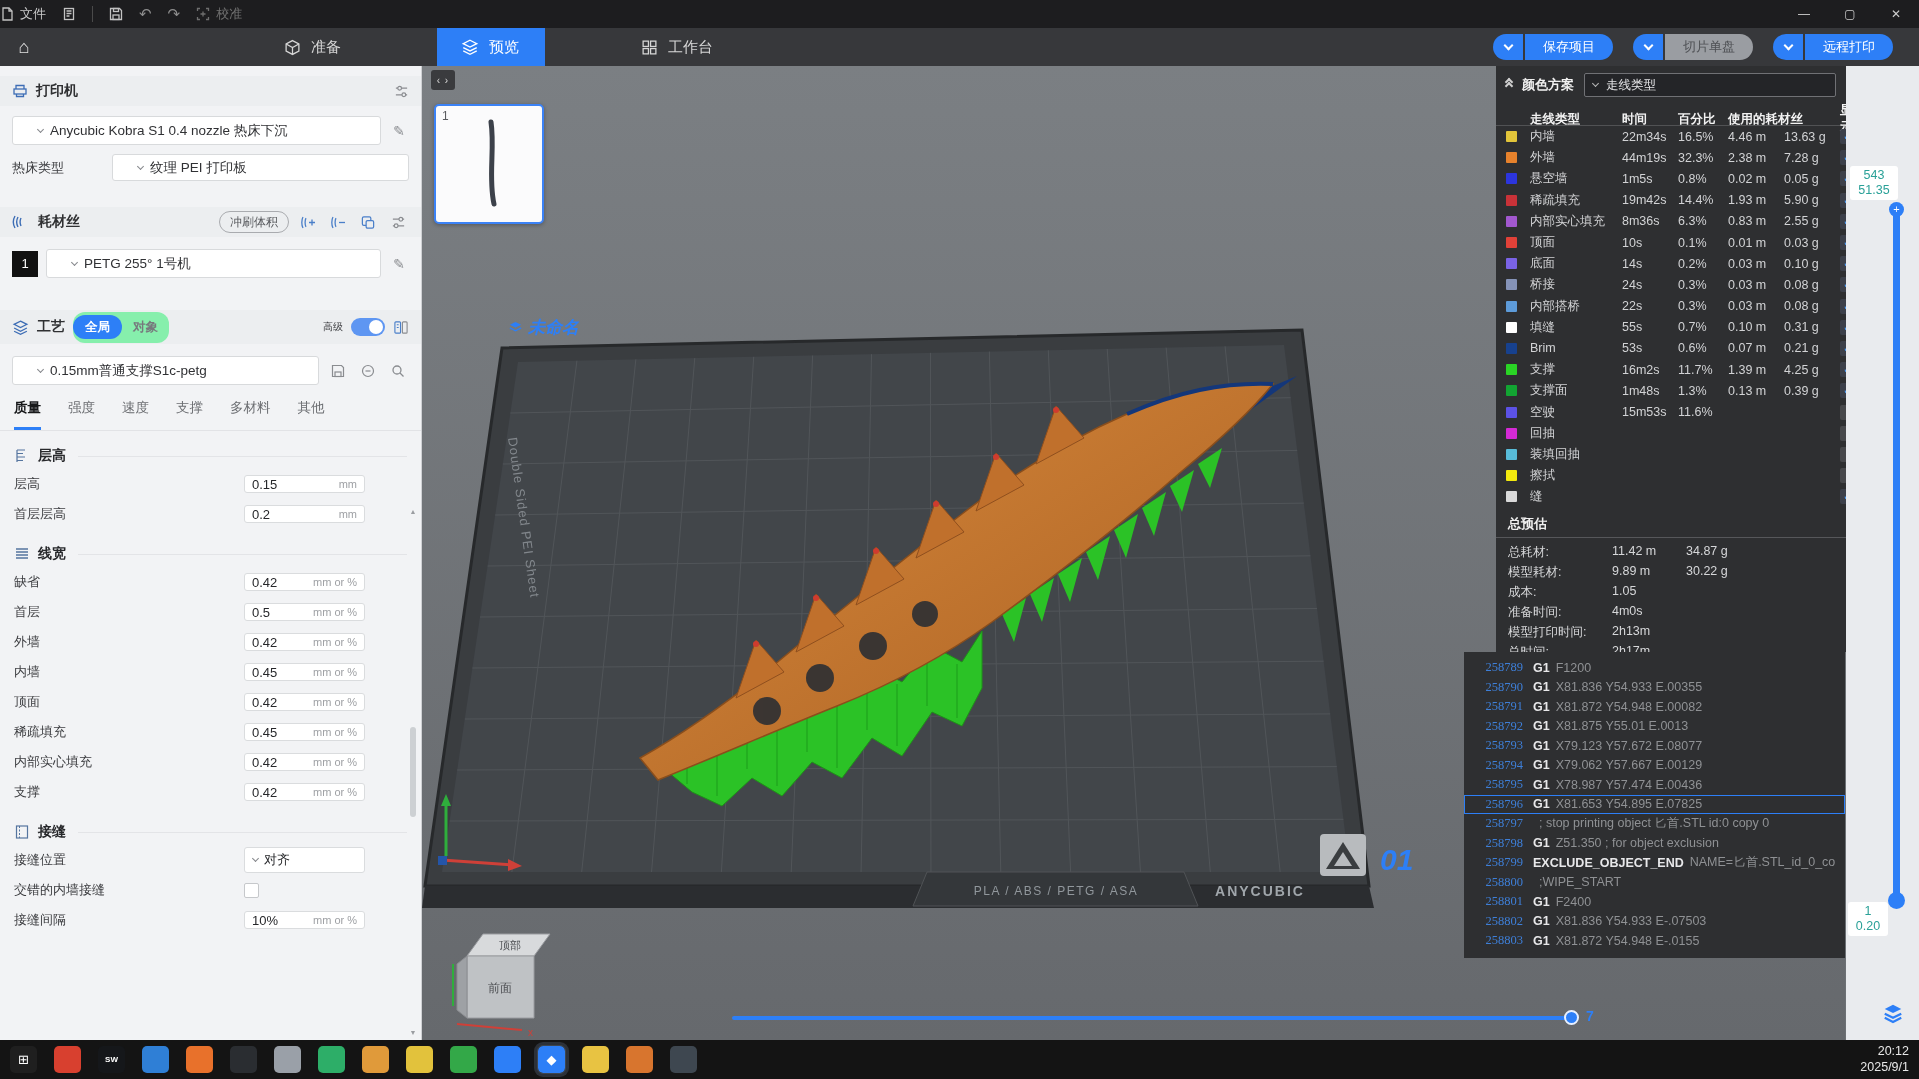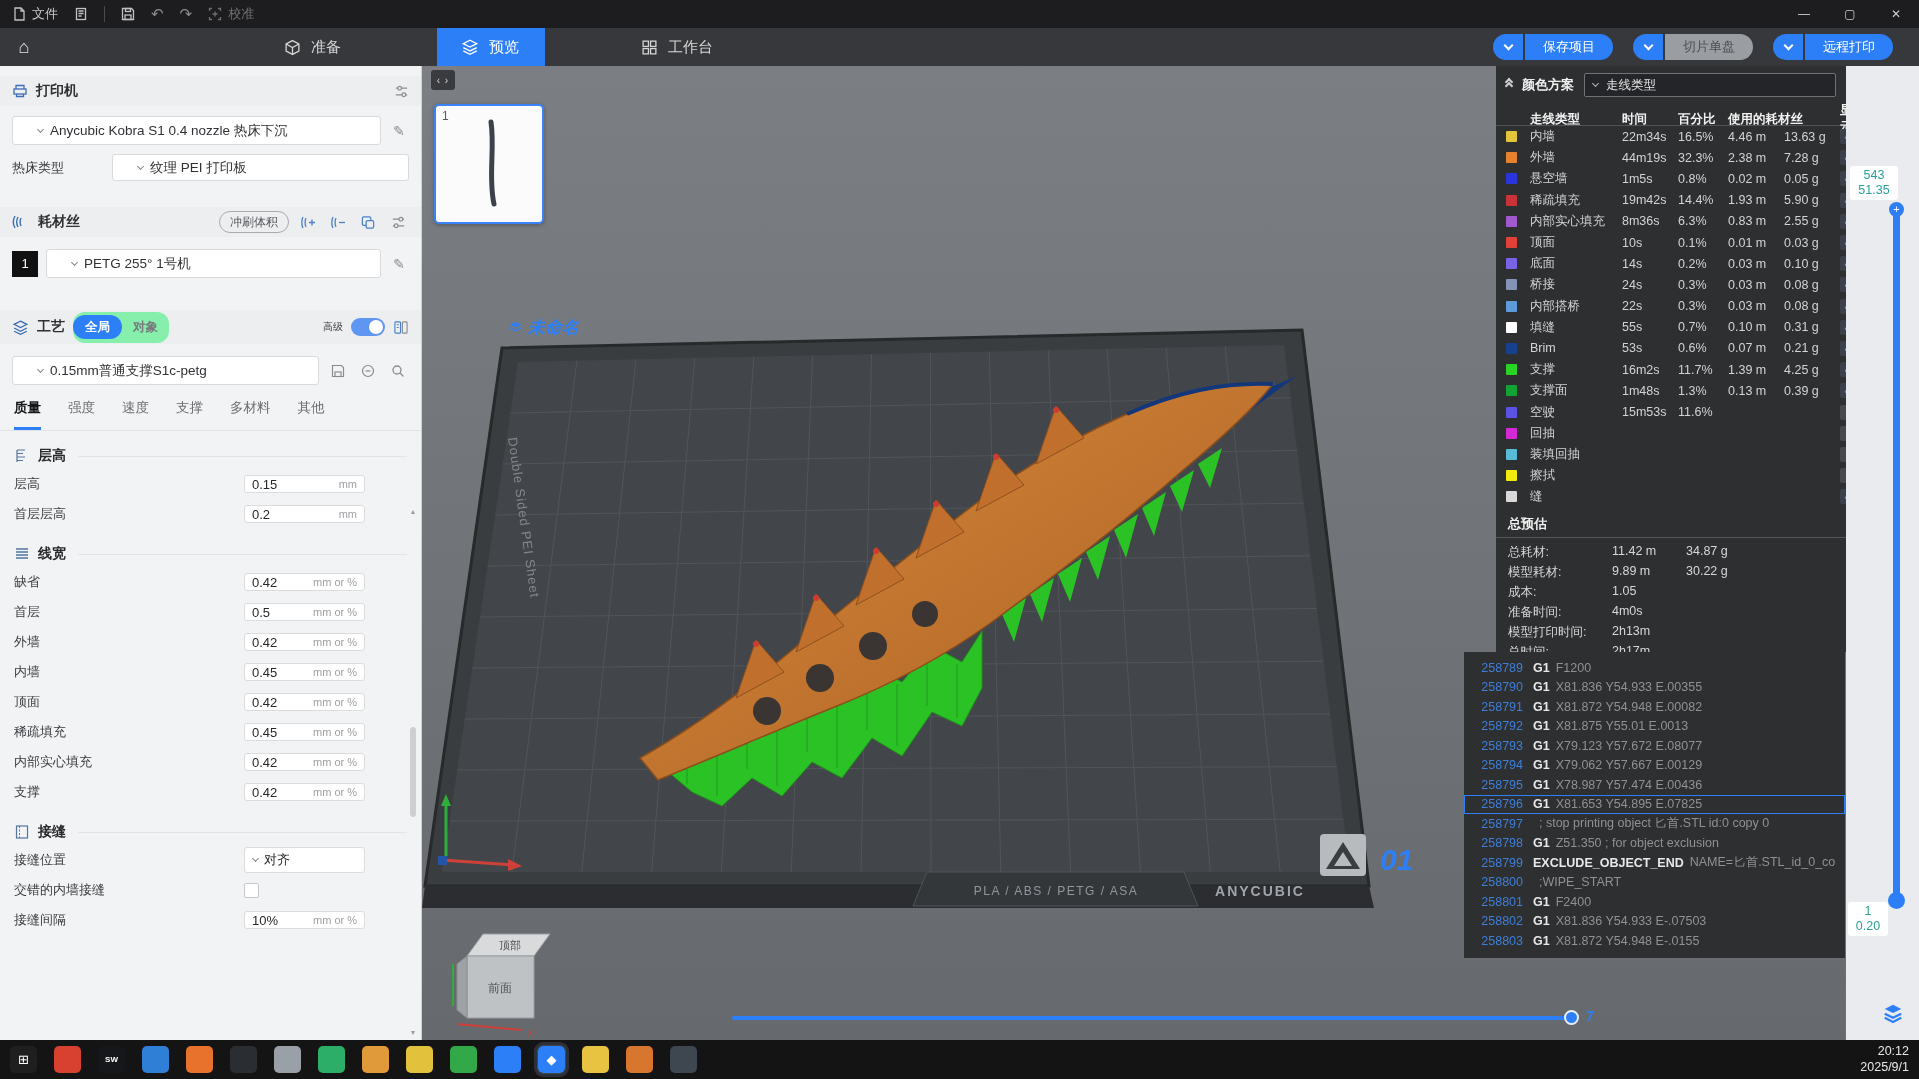--- a/index.html
+++ b/index.html
@@ -2,21 +2,21 @@
 <html><head>
 <meta charset="utf-8">
 <style>
   * { margin:0; padding:0; box-sizing:border-box; }
   html,body { width:1919px; height:1079px; overflow:hidden; background:#6d7175;
     font-family:"Liberation Sans","DejaVu Sans",sans-serif; }
 
   
   .titlebar { position:absolute; left:0; top:0; width:1919px; height:28px; background:#1d1d1f;
     display:flex; align-items:center; color:#c8c8c8; font-size:13px; z-index:50; }
-  .tb-left { display:flex; align-items:center; gap:16px; padding-left:12px; }
+  .tb-left { display:flex; align-items:center; gap:16px; }
   .tb-item { display:flex; align-items:center; gap:6px; cursor:default; }
   .tb-sep { width:1px; height:16px; background:#4a4a4a; }
   .tb-dim { color:#6f6f6f; }
   .tb-title { position:absolute; left:0; right:0; text-align:center; color:#dcdcdc; pointer-events:none; }
   .tb-win { position:absolute; right:0; top:0; display:flex; height:28px; }
   .tb-winbtn { width:46px; height:28px; display:flex; align-items:center; justify-content:center; color:#cfcfcf; font-size:12px; }
   .icon-stroke { stroke:#c2c2c2; fill:none; stroke-width:1.3; }
 
   
   .navbar { position:absolute; left:0; top:28px; width:1919px; height:38px; background:#37383b; z-index:50;
@@ -126,21 +126,21 @@
   .cp-total-title { padding:8px 12px 4px 12px; font-weight:bold; color:#f0f0f0; font-size:13px;
     border-bottom:1px solid #56575a; }
   .tot-row { display:flex; padding:1.5px 12px; color:#d6d7d9; }
   .tot-row .tl { width:104px; } .tot-row .t1 { width:74px; }
 
   
   .gcode-panel { position:absolute; left:1464px; top:652px; width:381px; height:306px; background:#2e2f31;
     z-index:21; padding:6px 0; font-size:12.5px; }
   .g-line { display:flex; height:19.5px; align-items:center; padding:0 8px; border:1px solid transparent; }
   .g-line.sel { border-color:#2d7ff7; }
-  .g-no { width:50px; text-align:right; color:#3e7fd8; margin-right:10px; flex:none; }
+  .g-no { width:50px; text-align:right; color:#3e7fd8; margin-right:10px; flex:none;font-family:Liberation Serif, serif; }
   .g-cmd { color:#e8e8ea; font-weight:bold; margin-right:6px; white-space:pre; }
   .g-params { color:#8f9194; white-space:nowrap; overflow:hidden; }
 
   
   .taskbar { position:absolute; left:0; top:1040px; width:1919px; height:39px; background:#141414; z-index:60;
     display:flex; align-items:center; }
   .tb-apps { display:flex; align-items:center; gap:17px; padding-left:10px; }
   .app-ic { width:27px; height:27px; border-radius:5px; display:flex; align-items:center; justify-content:center;
     color:#fff; font-size:13px; position:relative; }
   .app-ic.active { outline:1px solid #3f464e; background-clip:padding-box; box-shadow:0 0 0 4px #2c3138; }

